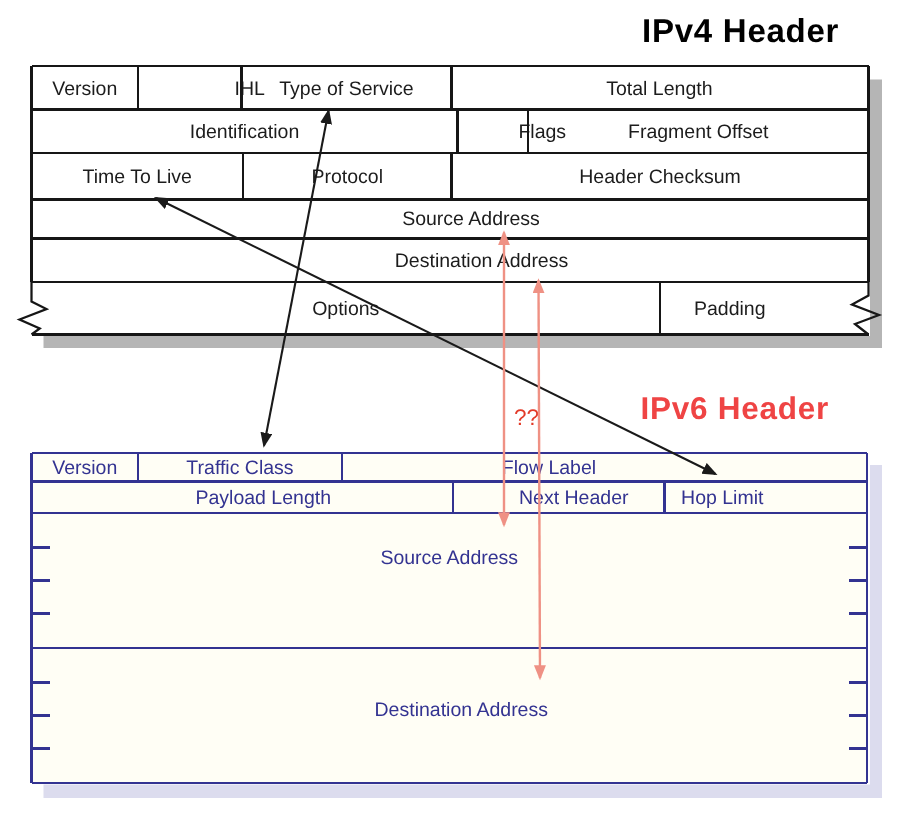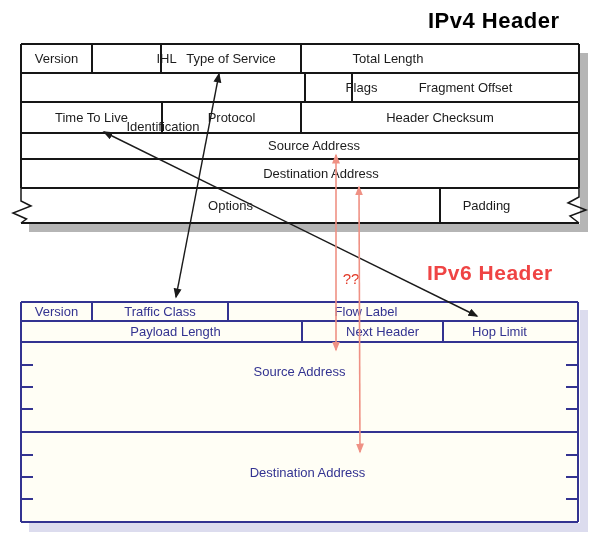--- a/index.html
+++ b/index.html
@@ -41,40 +41,40 @@
     <rect x="21" y="302" width="557" height="220" fill="#fffef5"></rect>
   </svg>
 
   <div class="title4">IPv4 Header</div>
   <div class="title6">IPv6 Header</div>
 
   <div>
     <div class="lbl" style="left:21px;top:52px;width:71px;">Version</div>
     <div class="lbl" style="left:92px;top:52px;width:69px;margin-left:40px;">IHL</div>
     <div class="lbl" style="left:161px;top:52px;width:140px;">Type of Service</div>
-    <div class="lbl" style="left:301px;top:52px;width:278px;padding-right:104px;">Total Length</div>
-    <div class="lbl" style="left:21px;top:81px;width:284px;margin-top:39px;">Identification</div>
+    <div class="lbl" style="left:301px;top:52px;width:278px;padding-right:104px;text-align:right;">Total Length</div>
+    <div class="lbl" style="left:21px;top:81px;width:284px;">Identification</div>
     <div class="lbl" style="left:305px;top:81px;width:47px;margin-left:33px;">Flags</div>
     <div class="lbl" style="left:352px;top:81px;width:227px;">Fragment Offset</div>
     <div class="lbl" style="left:21px;top:111px;width:141px;">Time To Live</div>
     <div class="lbl" style="left:162px;top:111px;width:139px;">Protocol</div>
     <div class="lbl" style="left:301px;top:111px;width:278px;">Header Checksum</div>
     <div class="lbl" style="left:21px;top:139px;width:558px;padding-left:28px;">Source Address</div>
     <div class="lbl" style="left:21px;top:167px;width:558px;padding-left:42px;">Destination Address</div>
     <div class="lbl" style="left:21px;top:199px;width:419px;">Options</div>
     <div class="lbl" style="left:440px;top:199px;width:139px;padding-right:46px;">Padding</div>
   </div>
 
   <div>
     <div class="lbl lbl6" style="left:21px;top:305px;width:71px;">Version</div>
     <div class="lbl lbl6" style="left:92px;top:305px;width:136px;">Traffic Class</div>
     <div class="lbl lbl6" style="left:228px;top:305px;width:350px;padding-right:74px;">Flow Label</div>
     <div class="lbl lbl6" style="left:21px;top:325px;width:281px;padding-left:28px;">Payload Length</div>
     <div class="lbl lbl6" style="left:302px;top:325px;width:141px;padding-left:20px;">Next Header</div>
-    <div class="lbl lbl6" style="left:444px;top:325px;width:135px;padding-right:24px;">Hop Limit</div>
+    <div class="lbl lbl6" style="left:426px;top:325px;width:135px;padding-right:24px;">Hop Limit</div>
     <div class="lbl lbl6" style="left:21px;top:365px;width:557px;">Source Address</div>
     <div class="lbl lbl6" style="left:21px;top:466px;width:557px;padding-left:16px;">Destination Address</div>
   </div>
 
   <div class="qq">??</div>
 
   <svg class="layer" width="615" height="547" viewBox="0 0 615 547">
     <defs>
       <marker id="ah-black" markerWidth="11" markerHeight="9" refX="8.5" refY="4" orient="auto-start-reverse" markerUnits="userSpaceOnUse">
         <path d="M0,0 L10,4 L0,8 z" fill="#1a1a1a"></path>

